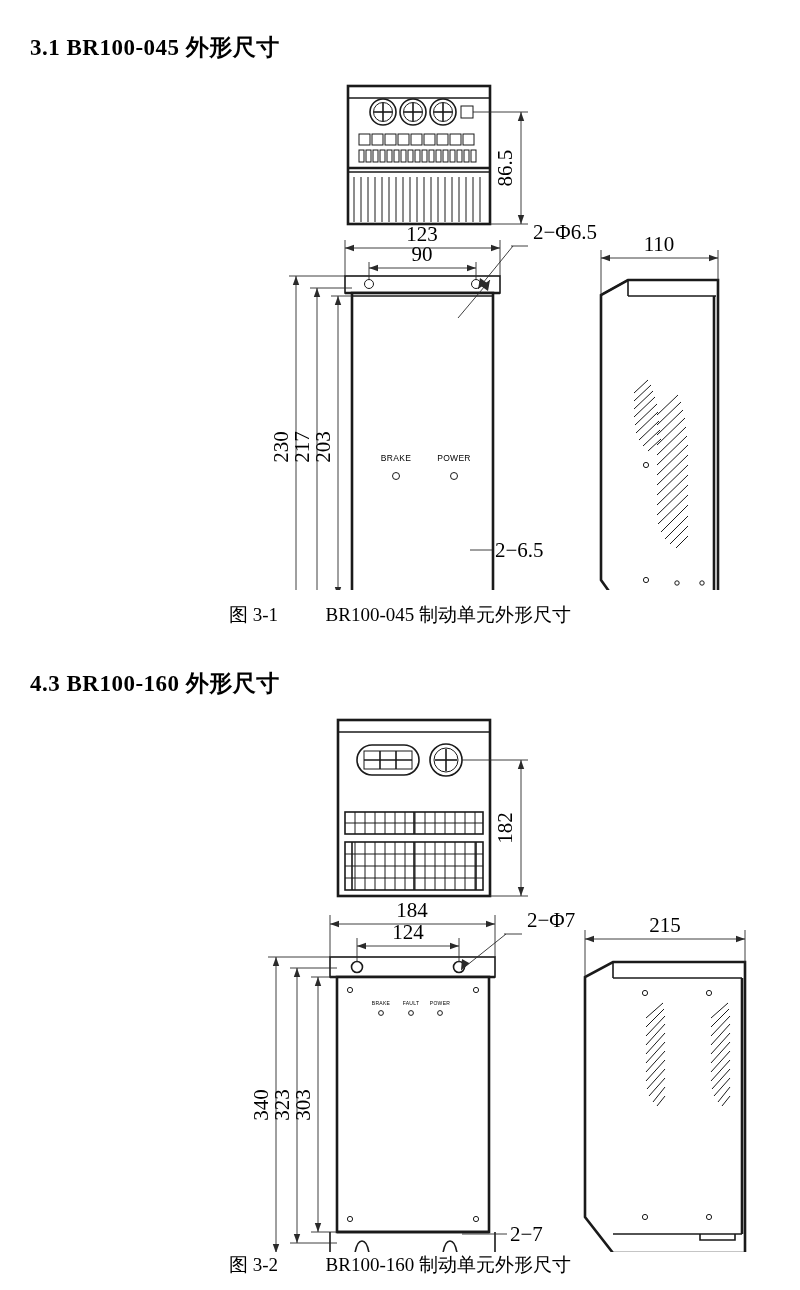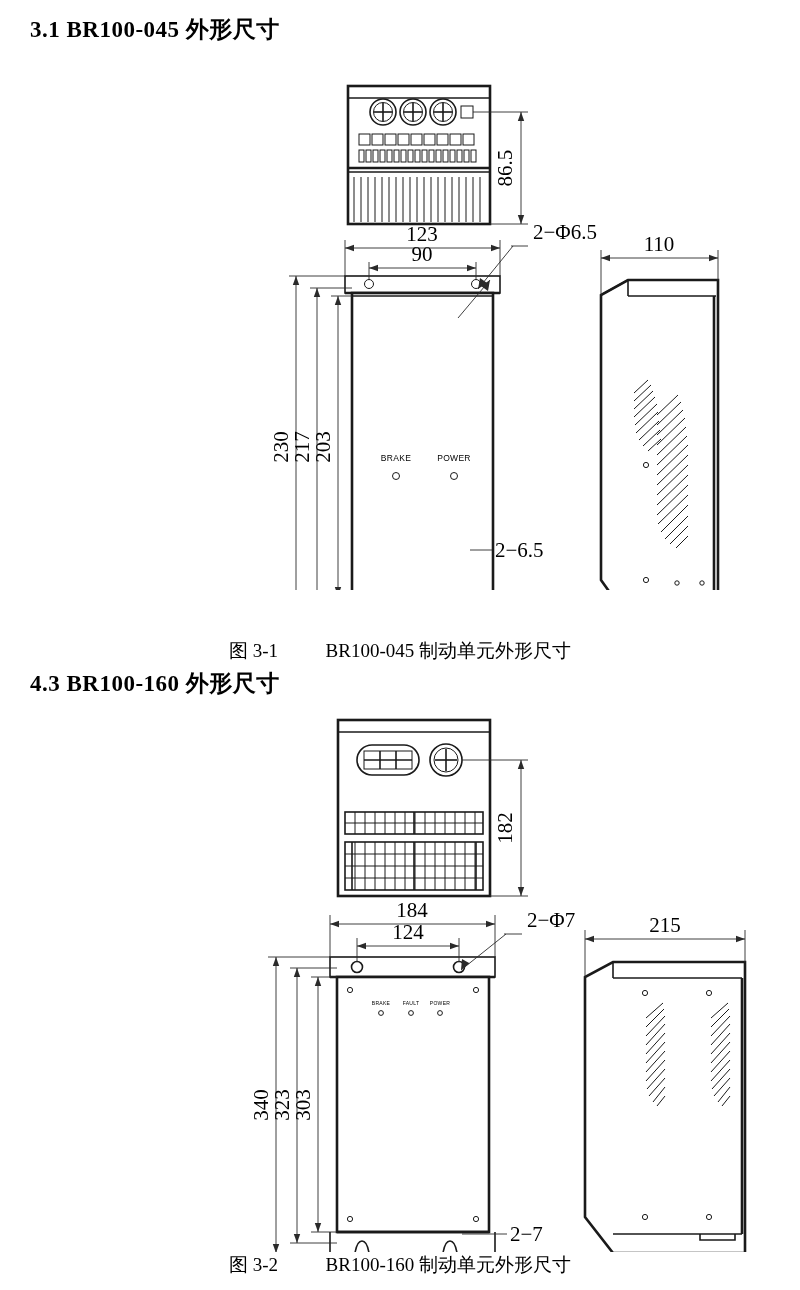--- a/index.html
+++ b/index.html
@@ -4,27 +4,27 @@
 <style>
   html,body{margin:0;padding:0;background:#fff;}
   body{
     width:800px;height:1290px;position:relative;overflow:hidden;
     font-family:"Liberation Serif","DejaVu Serif",serif;color:#000;
   }
   .heading{
     position:absolute;left:30px;font-size:23px;font-weight:700;
     letter-spacing:.5px;white-space:nowrap;
   }
-  #h31{top:14px;}
+  #h31{top:32px;}
   #h32{top:668px;}
   .caption{
     position:absolute;width:100%;text-align:center;font-size:19px;
     white-space:nowrap;
   }
-  #cap1{top:602px;margin-top:36px;}
+  #cap1{top:602px;}
   #cap2{top:1252px;text-align:center;}
   .cap-gap{display:inline-block;width:38px;}
   .fig{position:absolute;left:0;}
   #fig1{top:80px;}
   #fig2{top:712px;}
   svg{display:block;}
   .ln{stroke:#1a1a1a;fill:none;}
   .thin{stroke-width:1;}
   .med{stroke-width:1.6;}
   .thick{stroke-width:2.6;}

